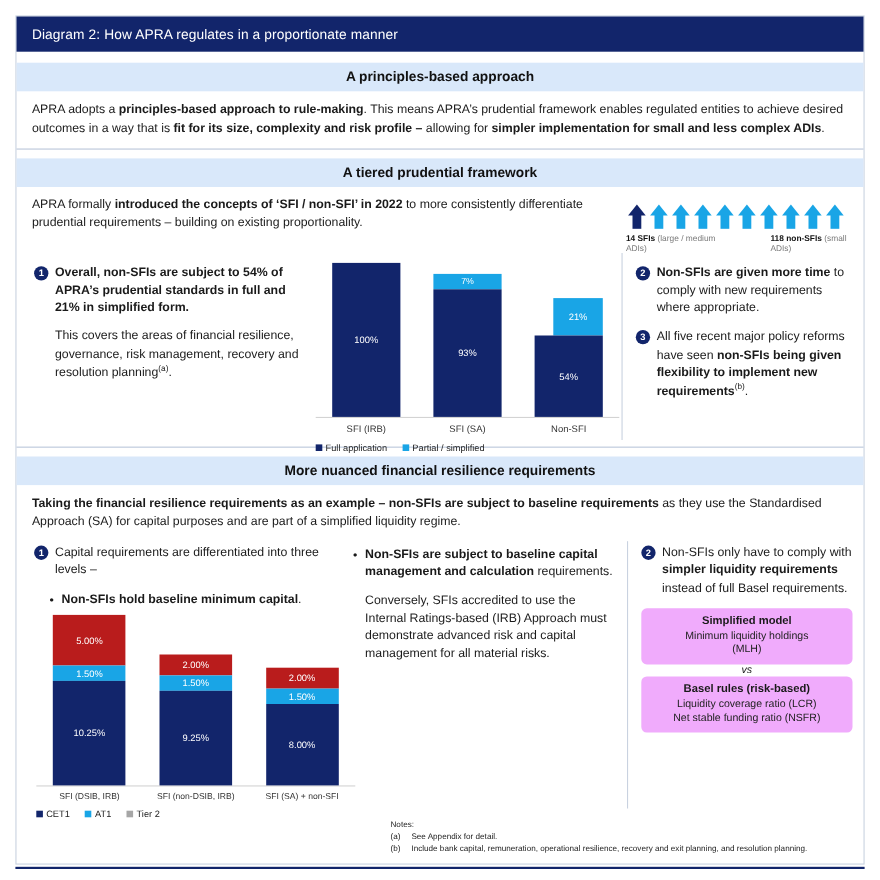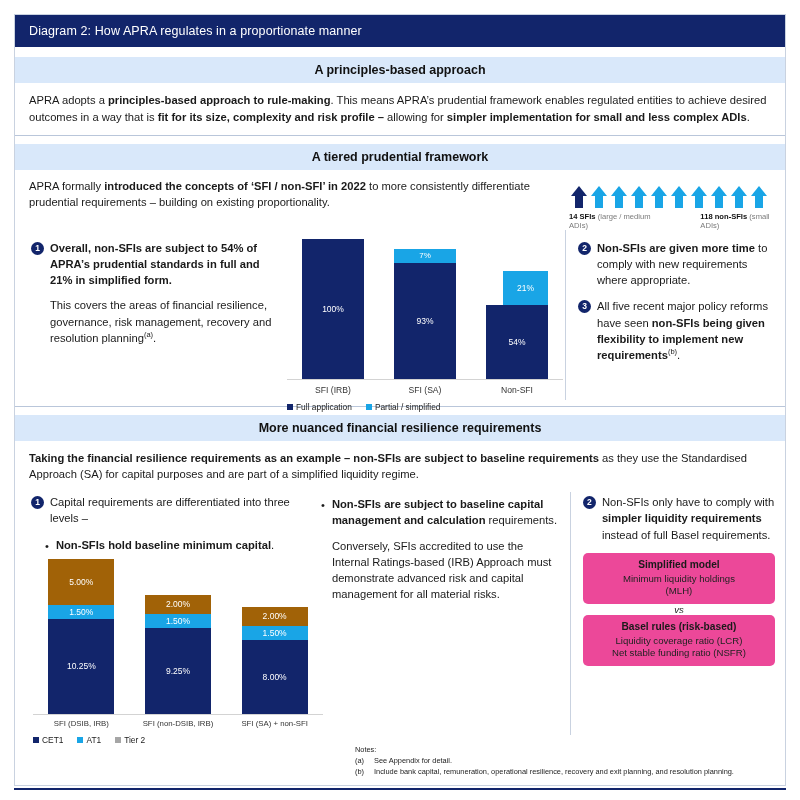--- a/index.html
+++ b/index.html
@@ -91,26 +91,26 @@
   .low-b { width:256px; padding:4px 10px 0 6px; }
   .low-c { width:216px; padding:2px 10px 0 12px; border-left:1px solid #c9d2e0; }
 
   .dot-item { display:flex; gap:7px; font-size:11.2px; line-height:1.45; }
   .dot { flex:0 0 auto; margin-top:1px; }
 
   
   .chart2 { position:relative; width:290px; height:175px; margin:6px 0 0 2px; }
   .c2-plot { position:relative; height:155px; border-bottom:1px solid #d3d3d3; display:flex; align-items:flex-end; justify-content:space-around; }
   .c2-bar { width:66px; display:flex; flex-direction:column; justify-content:flex-end; }
-  .seg.grey { background:#a16207; color:#fff; }
+  .seg.grey { background:#b91c1c; color:#fff; }
   .c2-labels { display:flex; justify-content:space-around; margin-top:4px; }
   .c2-labels span { font-size:7.8px; color:#333; width:92px; text-align:center; }
 
   
-  .model-box { background:#ec4899; border-radius:5px; padding:6px 8px; text-align:center; }
+  .model-box { background:#f0abfc; border-radius:5px; padding:6px 8px; text-align:center; }
   .model-title { font-size:10.2px; font-weight:bold; margin-bottom:3px; }
   .model-line { font-size:9.6px; line-height:1.3; color:#222; }
   .vs { text-align:center; font-size:9.6px; font-style:italic; margin:0 0; }
 
   
   .notes { position:absolute; left:340px; bottom:8px; width:424px; font-size:7.4px; line-height:1.5; color:#222; }
   .notes-row { display:flex; gap:4px; }
   .notes-key { width:15px; flex:0 0 auto; }
 </style>
 </head>

